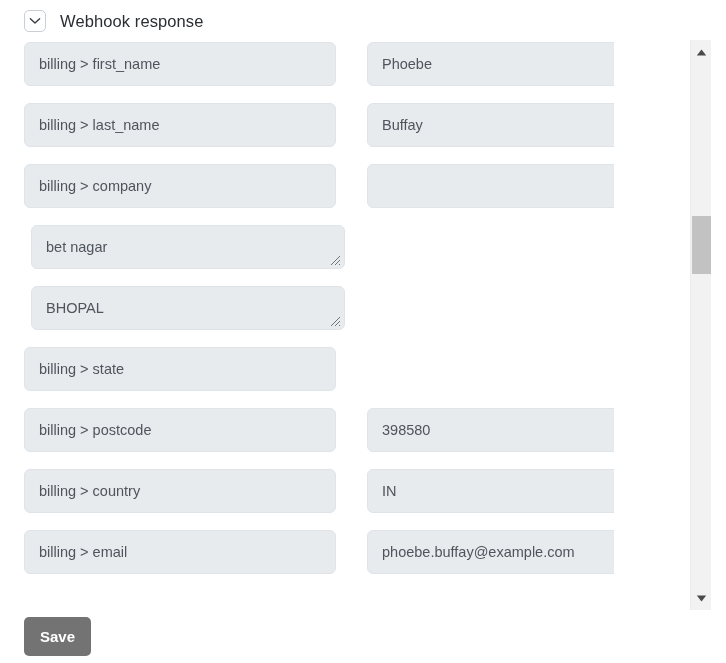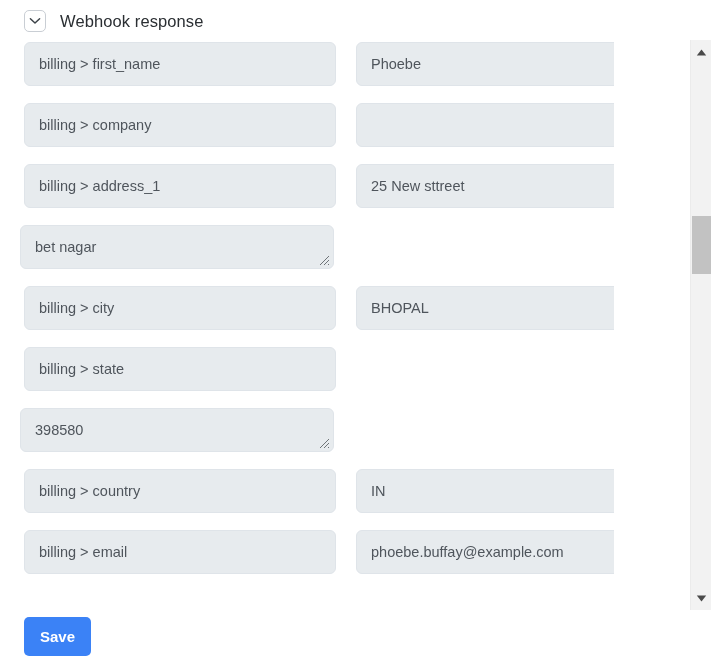--- a/index.html
+++ b/index.html
@@ -89,21 +89,21 @@
     overflow: hidden;
     white-space: nowrap;
   }
 
   .field.key {
     margin-left: 24px;
     width: 312px;
   }
 
   .field.value {
-    margin-left: 20px;
+    margin-left: 31px;
     width: 314px;
   }
 
   
   .grip {
     position: absolute;
     right: 3px;
     bottom: 2px;
     width: 13px;
     height: 13px;
@@ -153,21 +153,21 @@
     height: 53px;
     background: #ffffff;
   }
 
   .save-button {
     position: absolute;
     left: 24px;
     top: 7px;
     min-width: 67px;
     height: 39px;
-    background: #3b82f6;
+    background: #737373;
     color: #ffffff;
     border: none;
     border-radius: 5px;
     font-family: "Liberation Sans", sans-serif;
     font-size: 15px;
     font-weight: bold;
     cursor: pointer;
     padding: 0 16px;
   }
 </style>
@@ -192,58 +192,58 @@
         <div class="row">
           <div class="field key">billing &gt; first_name</div>
           <div class="field value">
             <span>Phoebe</span>
             <svg class="grip" viewBox="0 0 13 13" aria-hidden="true">
               <path d="M12 3 L3 12 M12 7 L7 12 M12 11 L11 12" stroke="#6f7478" stroke-width="1" fill="none"></path>
             </svg>
           </div>
         </div>
         <div class="row">
+          <div class="field key">billing &gt; last_name</div>
+          <div class="field value">
+            <span>Buffay</span>
+            <svg class="grip" viewBox="0 0 13 13" aria-hidden="true">
+              <path d="M12 3 L3 12 M12 7 L7 12 M12 11 L11 12" stroke="#6f7478" stroke-width="1" fill="none"></path>
+            </svg>
+          </div>
+        </div>
+        <div class="row">
           <div class="field key">billing &gt; company</div>
           <div class="field value">
             <span></span>
             <svg class="grip" viewBox="0 0 13 13" aria-hidden="true">
               <path d="M12 3 L3 12 M12 7 L7 12 M12 11 L11 12" stroke="#6f7478" stroke-width="1" fill="none"></path>
             </svg>
           </div>
         </div>
         <div class="row">
-          <div class="field key">billing &gt; address_1</div>
-          <div class="field value">
-            <span>25 New sttreet</span>
-            <svg class="grip" viewBox="0 0 13 13" aria-hidden="true">
-              <path d="M12 3 L3 12 M12 7 L7 12 M12 11 L11 12" stroke="#6f7478" stroke-width="1" fill="none"></path>
-            </svg>
-          </div>
-        </div>
-        <div class="row">
           <div class="field value">
             <span>bet nagar</span>
             <svg class="grip" viewBox="0 0 13 13" aria-hidden="true">
               <path d="M12 3 L3 12 M12 7 L7 12 M12 11 L11 12" stroke="#6f7478" stroke-width="1" fill="none"></path>
             </svg>
           </div>
         </div>
         <div class="row">
-          <div class="field key">billing &gt; city</div>
           <div class="field value">
             <span>BHOPAL</span>
             <svg class="grip" viewBox="0 0 13 13" aria-hidden="true">
               <path d="M12 3 L3 12 M12 7 L7 12 M12 11 L11 12" stroke="#6f7478" stroke-width="1" fill="none"></path>
             </svg>
           </div>
         </div>
         <div class="row">
           <div class="field key">billing &gt; state</div>
         </div>
         <div class="row">
+          <div class="field key">billing &gt; postcode</div>
           <div class="field value">
             <span>398580</span>
             <svg class="grip" viewBox="0 0 13 13" aria-hidden="true">
               <path d="M12 3 L3 12 M12 7 L7 12 M12 11 L11 12" stroke="#6f7478" stroke-width="1" fill="none"></path>
             </svg>
           </div>
         </div>
         <div class="row">
           <div class="field key">billing &gt; country</div>
           <div class="field value">

